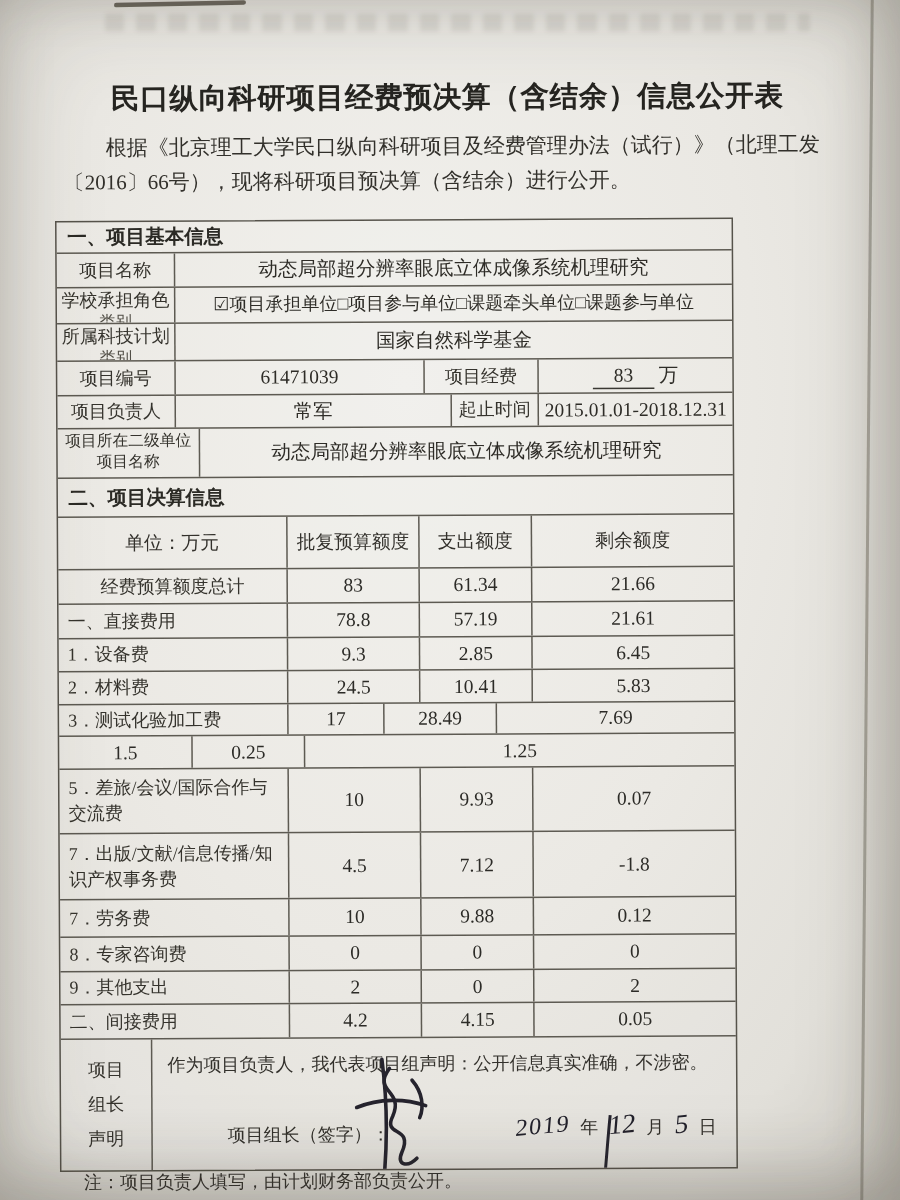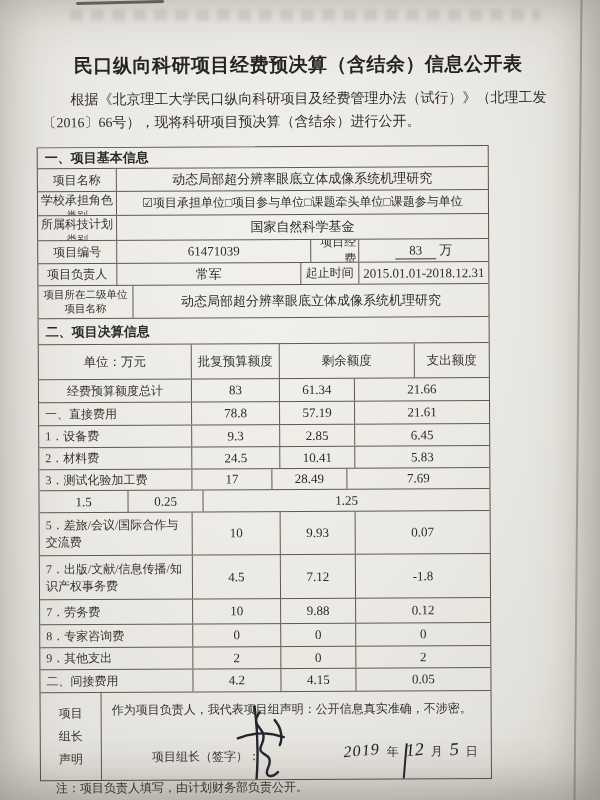--- a/index.html
+++ b/index.html
@@ -85,21 +85,21 @@
         <div class="c lab" style="width:78px">
           <span>所属科技计划</span>
           <span class="clip">类别</span>
         </div>
         <div class="c val" style="flex:1">国家自然科学基金</div>
       </div>
 
       <div class="row" style="height:23px">
         <div class="c lab" style="width:78px">项目编号</div>
         <div class="c val num" style="flex:1">61471039</div>
-        <div class="c lab" style="width:48px">项目经费</div>
+        <div class="c lab" style="width:76px">项目经费</div>
         <div class="c val num" style="width:130px;flex-direction:row;gap:3px">
           <span class="uline">83</span>
           <span>万</span>
         </div>
       </div>
 
       <div class="row" style="height:22px">
         <div class="c lab" style="width:78px">项目负责人</div>
         <div class="c val" style="flex:1">常军</div>
         <div class="c lab" style="width:58px">起止时间</div>
@@ -112,22 +112,22 @@
           <span>项目名称</span>
         </div>
         <div class="c val" style="flex:1">动态局部超分辨率眼底立体成像系统机理研究</div>
       </div>
 
       <div class="row bar" style="height:26px">二、项目决算信息</div>
 
       <div class="row" style="height:35px">
         <div class="c hdr" style="width:152px">单位：万元</div>
         <div class="c hdr" style="width:88px">批复预算额度</div>
+        <div class="c hdr" style="width:75px">支出额度</div>
         <div class="c hdr" style="flex:1">剩余额度</div>
-        <div class="c hdr" style="width:75px">支出额度</div>
       </div>
 
       <div class="row" style="height:23px">
         <div class="c lab" style="width:152px">经费预算额度总计</div>
         <div class="c num" style="width:88px">83</div>
         <div class="c num" style="width:75px">61.34</div>
         <div class="c num" style="flex:1">21.66</div>
       </div>
 
       <div class="row" style="height:23px">
@@ -146,21 +146,21 @@
 
       <div class="row" style="height:22px">
         <div class="c lab name-left" style="width:152px">2．材料费</div>
         <div class="c num" style="width:88px">24.5</div>
         <div class="c num" style="width:75px">10.41</div>
         <div class="c num" style="flex:1">5.83</div>
       </div>
 
       <div class="row" style="height:21px">
         <div class="c lab name-left" style="width:152px">3．测试化验加工费</div>
-        <div class="c num" style="width:80px">17</div>
+        <div class="c num" style="width:64px">17</div>
         <div class="c num" style="width:75px">28.49</div>
         <div class="c num" style="flex:1">7.69</div>
       </div>
 
       <div class="row" style="height:22px">
         <div class="c num" style="width:88px">1.5</div>
         <div class="c num" style="width:75px">0.25</div>
         <div class="c num" style="flex:1">1.25</div>
       </div>
 

